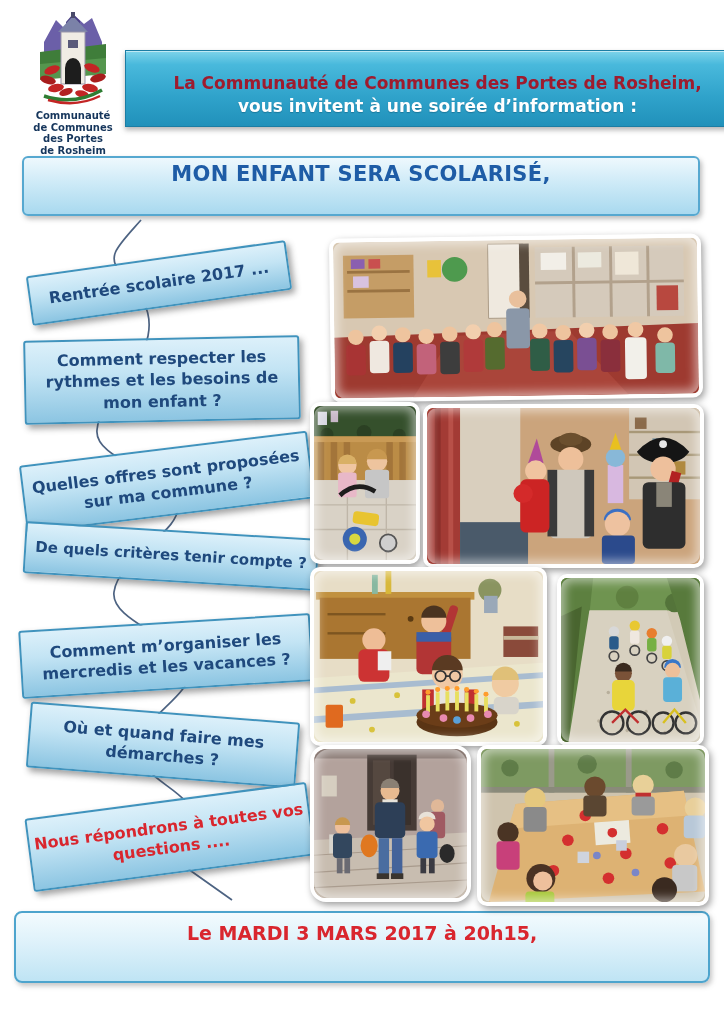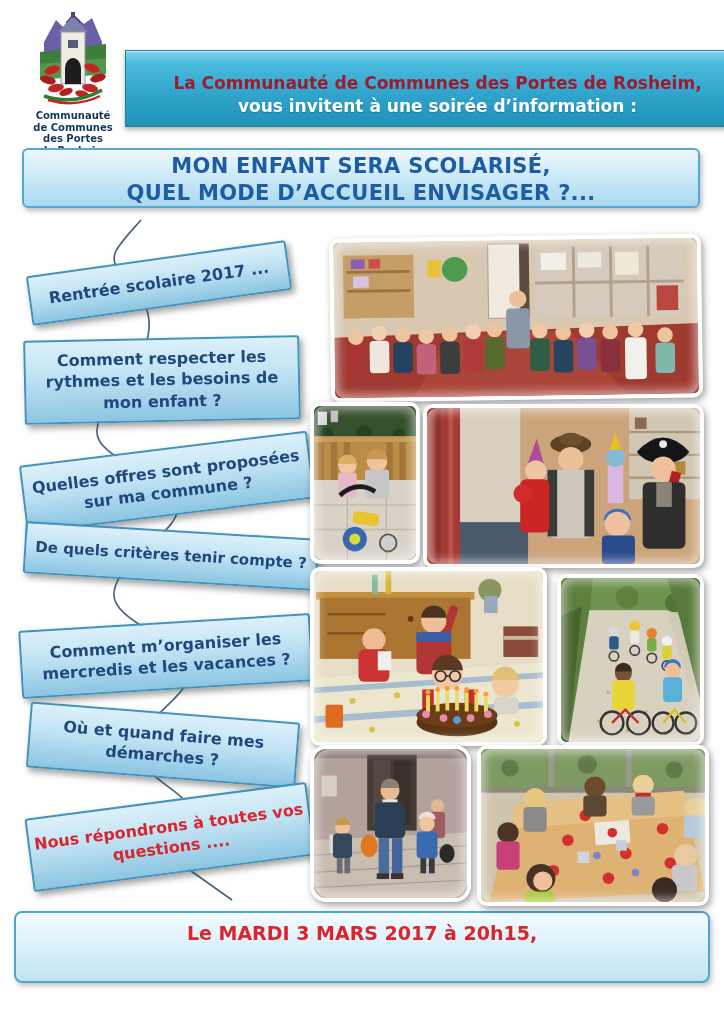--- a/index.html
+++ b/index.html
@@ -13,21 +13,21 @@
   
   .banner{position:absolute;left:125px;top:50px;width:625px;height:77px;box-sizing:border-box;
           border-radius:0;border:1px solid #1b7da4;
           background:linear-gradient(180deg,#7dd3ea 0%,#49b9dc 18%,#30a3cb 60%,#2191ba 100%);
           box-shadow:0 3px 5px rgba(90,90,90,.45), inset 0 1px 0 #bfe9f4;
           text-align:center;padding-top:21px;}
   .banner-line{display:block;font-size:17px;font-weight:bold;line-height:23px;color:#ffffff;
                text-shadow:0 1px 1px rgba(0,60,90,.35);}
   .banner-line.red{color:#9e1b2e;text-shadow:none;}
   
-  .title-box{position:absolute;left:22px;top:148px;width:678px;height:60px;box-sizing:border-box;
+  .title-box{position:absolute;left:22px;top:156px;width:678px;height:60px;box-sizing:border-box;
              border:2px solid #56a8d0;border-radius:6px;
              background:linear-gradient(180deg,#eef8fd 0%,#cdeaf7 45%,#a9d9ef 100%);
              box-shadow:2px 3px 5px rgba(90,90,90,.4);
              text-align:center;padding-top:3px;}
   .title-line{display:block;font-size:21px;font-weight:bold;line-height:27px;color:#1e5ca6;
               letter-spacing:.3px;}
   
   .connector{position:absolute;left:0;top:0;z-index:1;pointer-events:none;}
   
   .qbox{position:absolute;z-index:2;display:flex;align-items:center;justify-content:center;
@@ -98,21 +98,20 @@
 de Rosheim</div>
   </div>
 
   <div class="banner">
     <span class="banner-line red">La Communauté de Communes des Portes de Rosheim,</span>
     <span class="banner-line">vous invitent à une soirée d’information :</span>
   </div>
 
   <div class="title-box">
     <span class="title-line">MON ENFANT SERA SCOLARISÉ,</span>
-    <span class="title-line">QUEL MODE D’ACCUEIL ENVISAGER ?...</span>
   </div>
 
   <svg class="connector" width="724" height="1024">
     <path d="M141,220 C118,246 106,256 120,272 C136,290 154,306 148,336
              C142,366 100,396 97,430 C94,460 168,472 177,504
              C185,530 118,558 114,592 C110,622 184,638 189,670
              C193,696 138,718 138,750 C138,780 198,792 193,822
              C190,846 172,854 184,866 L232,900" stroke="#4d6382" stroke-width="1.7" fill="none"></path>
   </svg>
 

